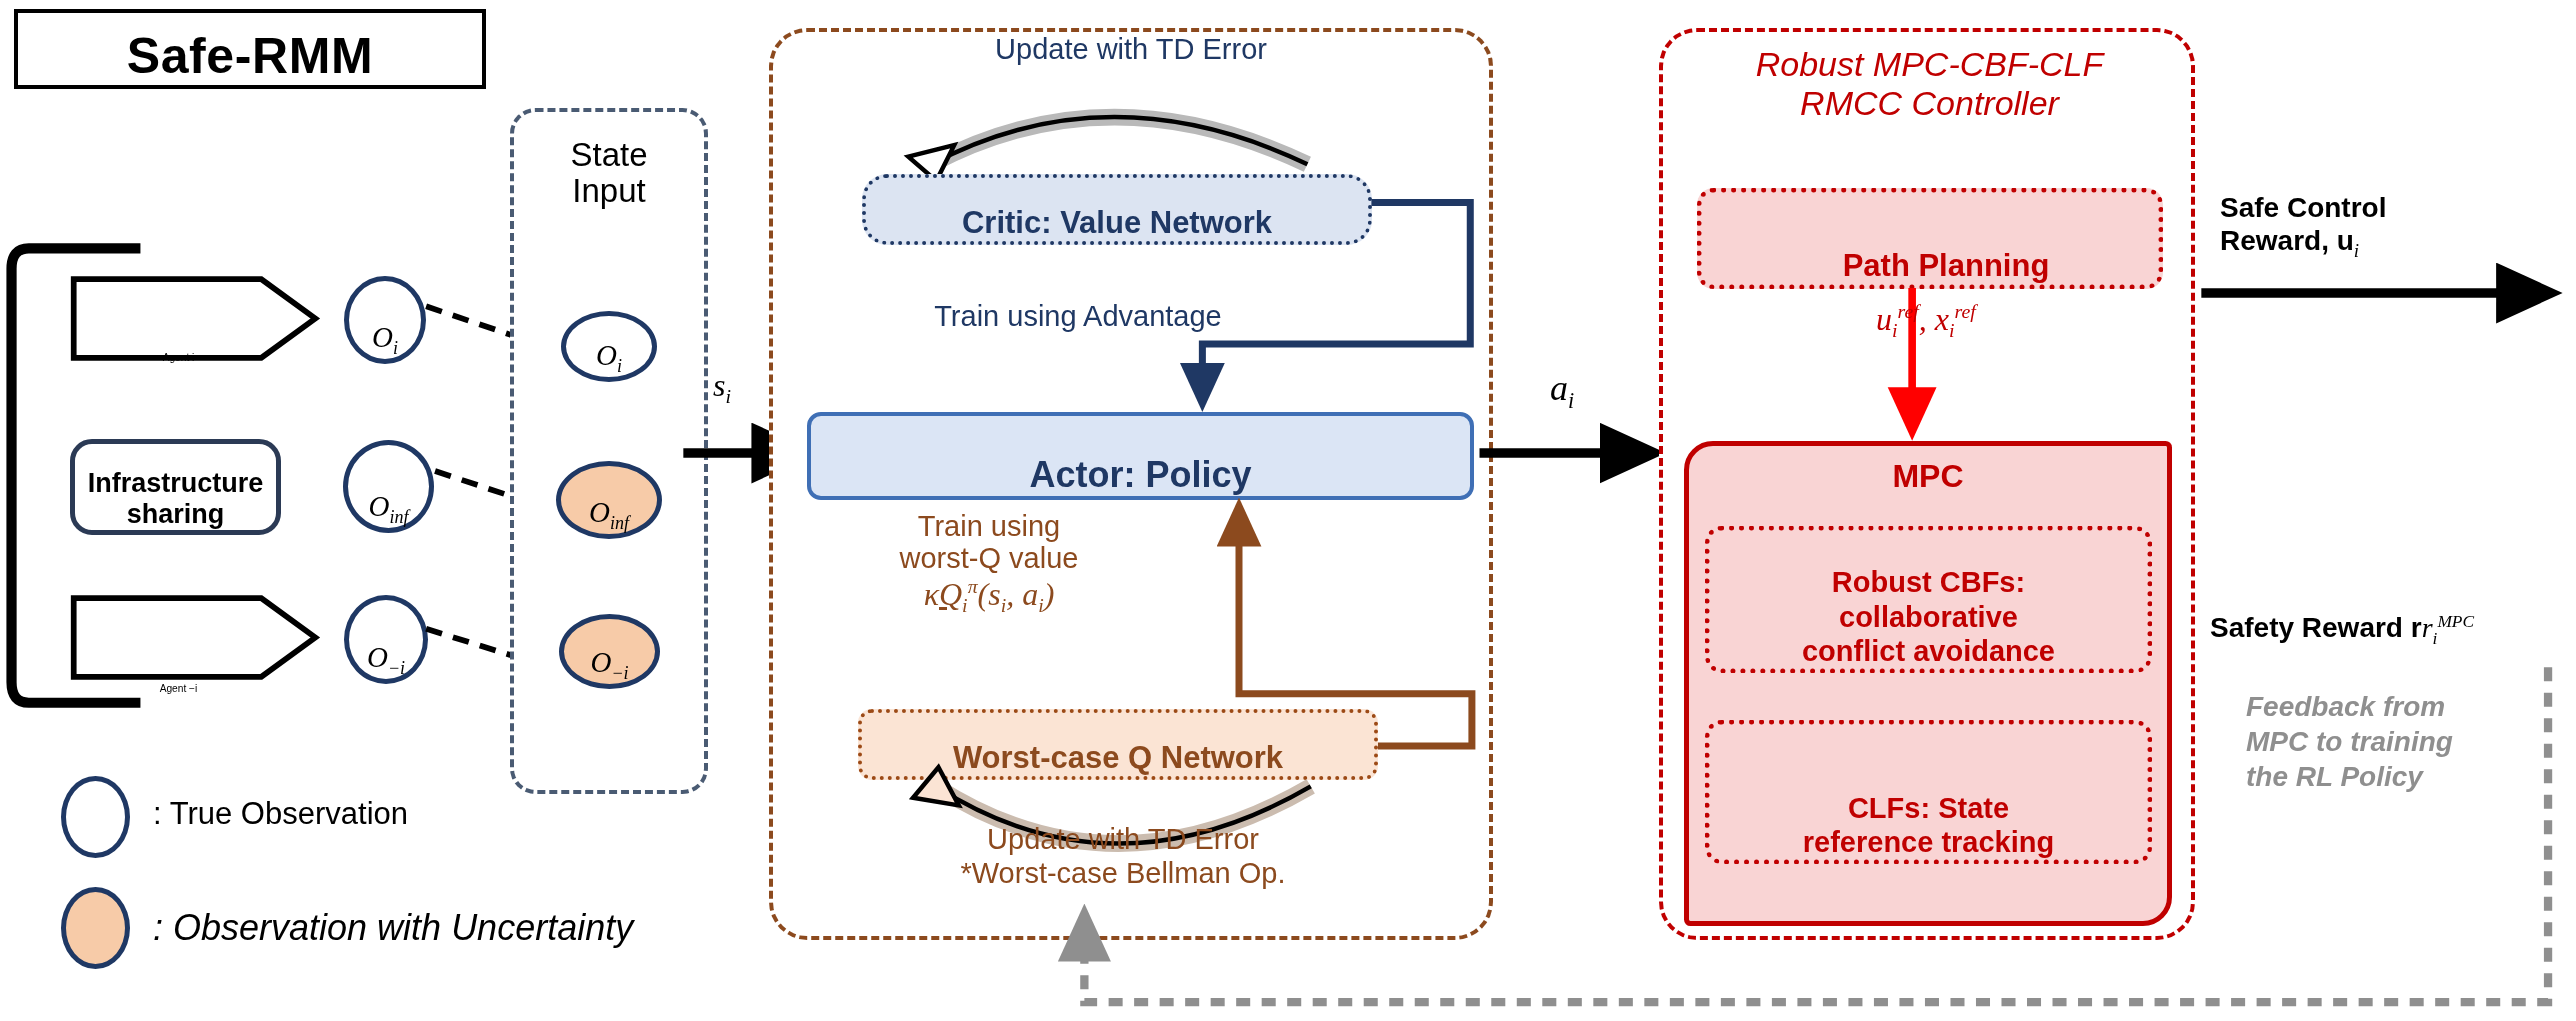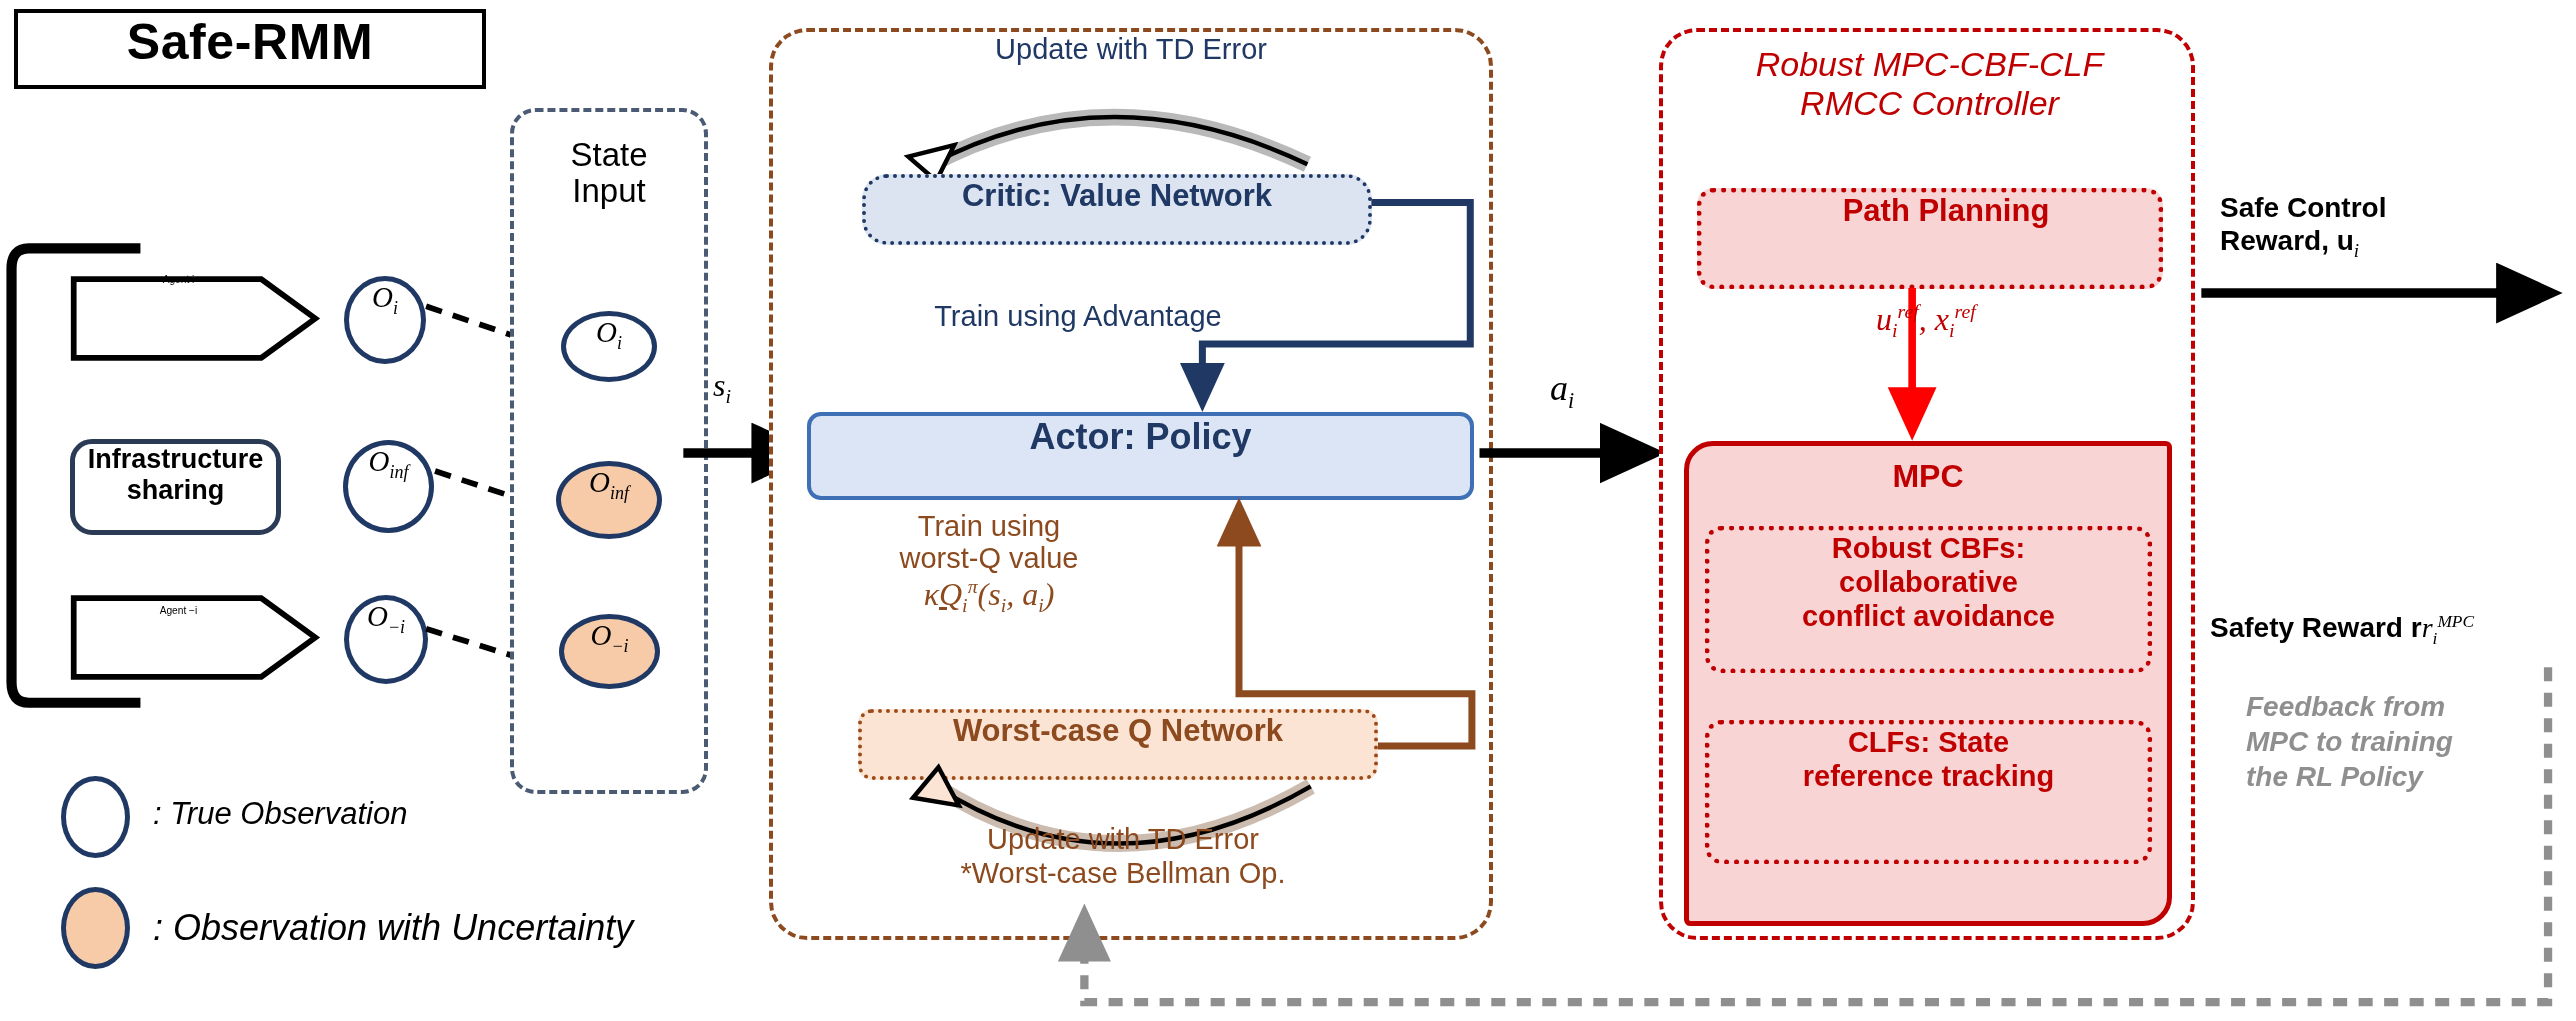--- a/index.html
+++ b/index.html
@@ -1,19 +1,19 @@
 <!DOCTYPE html>
 <html style="font-size:10.2px"><head>
 <meta charset="utf-8">
 <style>
   html,body{margin:0;padding:0;background:#ffffff;}
   body{width:2576px;height:1022px;position:relative;overflow:hidden;
        font-family:"Liberation Sans",sans-serif;}
   .abs{position:absolute;box-sizing:border-box;}
-  .ctr{display:flex;align-items:flex-start;justify-content:center;text-align:center;}
+  .ctr{display:flex;align-items:flex-end;justify-content:center;text-align:center;}
 
   
   #title-box{left:14px;top:9px;width:472px;height:80px;border:4.5px solid #000;background:#fff;}
   #title-box span{font-size:50px;font-weight:bold;color:#000;letter-spacing:0.6px;}
   .chev-svg{position:absolute;left:0;top:0;}
 
   .rounded-box{border:5.7px solid #2b3a55;border-radius:22px;background:#fff;}
   .rounded-box span{font-size:27px;font-weight:bold;color:#000;line-height:1.15;}
 
   
@@ -85,21 +85,21 @@
   #feedback-note{left:2246px;top:689px;width:293px;font-size:28px;line-height:1.25;}
 
   #s-label{left:713px;top:367px;font-size:32px;font-style:italic;
       font-family:"Liberation Serif",serif;color:#000;}
   #a-label{left:1550px;top:367px;font-size:36px;font-style:italic;
       font-family:"Liberation Serif",serif;color:#000;}
 
   
   #legend-c1{left:61px;top:776px;width:69px;height:82px;}
   #legend-c2{left:61px;top:887px;width:69px;height:82px;}
-  #legend-t1{left:153px;top:796px;font-size:31px;font-style:italic;color:#000;}
+  #legend-t1{left:153px;top:796px;font-size:31px;color:#000;}
   #legend-t2{left:153px;top:907px;font-size:36px;font-style:italic;color:#000;}
 
   .sup{font-size:0.62em;vertical-align:super;}
   .sub{font-size:0.62em;vertical-align:sub;}
   .mathit{font-family:"Liberation Serif",serif;font-style:italic;}
   svg{overflow:visible;}
 </style>
 </head>
 <body>
 

